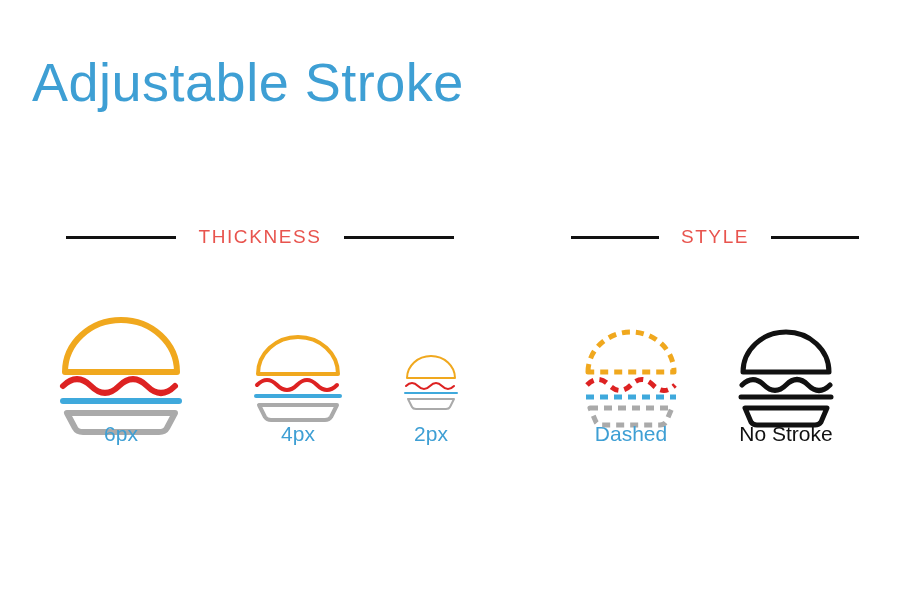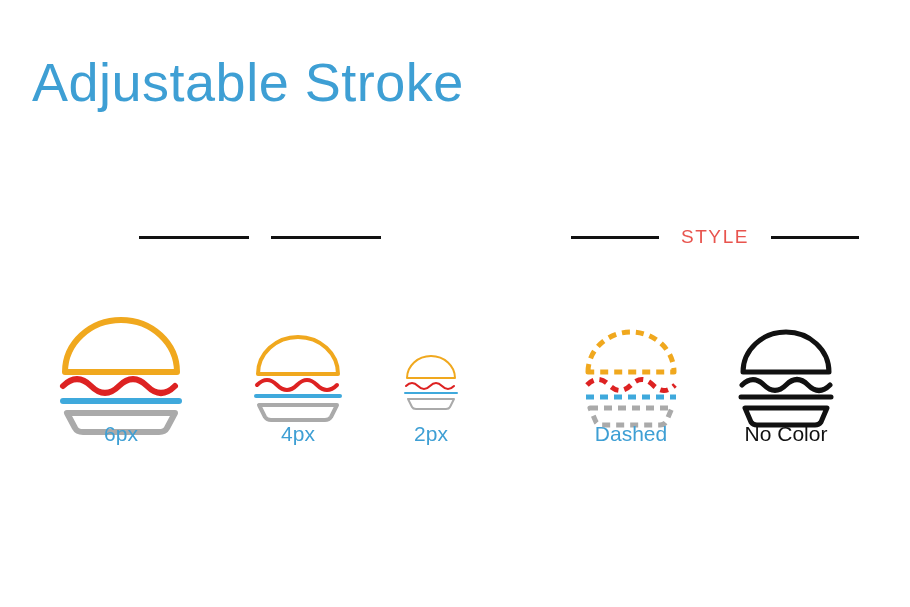--- a/index.html
+++ b/index.html
@@ -97,20 +97,21 @@
 
   svg { display: block; overflow: visible; }
 </style>
 </head>
 <body>
 
 <div class="title">Adjustable Stroke</div>
 
 <div class="section-header" id="header-thickness">
   <div class="hdr-rule"></div>
+  <div class="hdr-label">THICKNESS</div>
   <div class="hdr-rule"></div>
 </div>
 
 <div class="section-header" id="header-style">
   <div class="hdr-rule"></div>
   <div class="hdr-label">STYLE</div>
   <div class="hdr-rule"></div>
 </div>
 
 <div class="sample" id="sample-6px">
@@ -163,14 +164,14 @@
 
 <div class="sample" id="sample-nocolor">
   <div class="art">
     <svg width="96" height="120" viewBox="0 0 96 120" fill="none" stroke-linecap="round" stroke-linejoin="round">
       <path d="M5 76 A43 40 0 0 1 91 76 L5 76 Z" stroke="#111111" stroke-width="5" fill="none"></path>
       <path d="M4 89 Q15 78 26 89 T48 89 T70 89 T92 89" stroke="#111111" stroke-width="5" fill="none"></path>
       <line x1="3" y1="101" x2="93" y2="101" stroke="#111111" stroke-width="5"></line>
       <path d="M7 112 L89 112 L83 126 Q81 129 77 129 L19 129 Q15 129 13 126 Z" stroke="#111111" stroke-width="5" fill="none"></path>
     </svg>
   </div>
-  <div class="caption caption-black">No Color</div>
+  <div class="caption caption-black">No Stroke</div>
 </div>
 
 </body></html>

